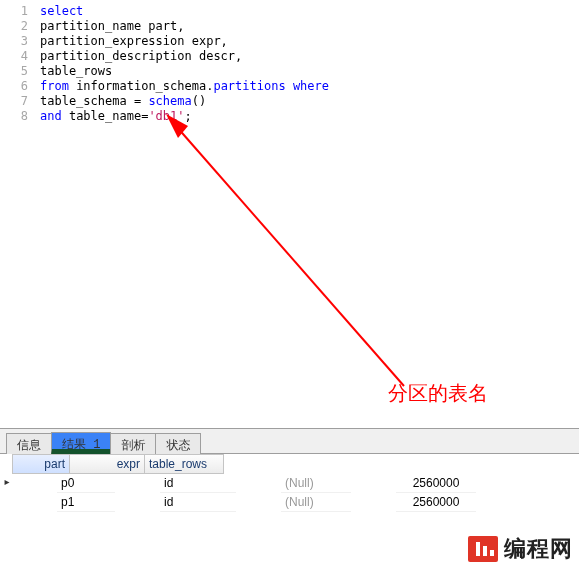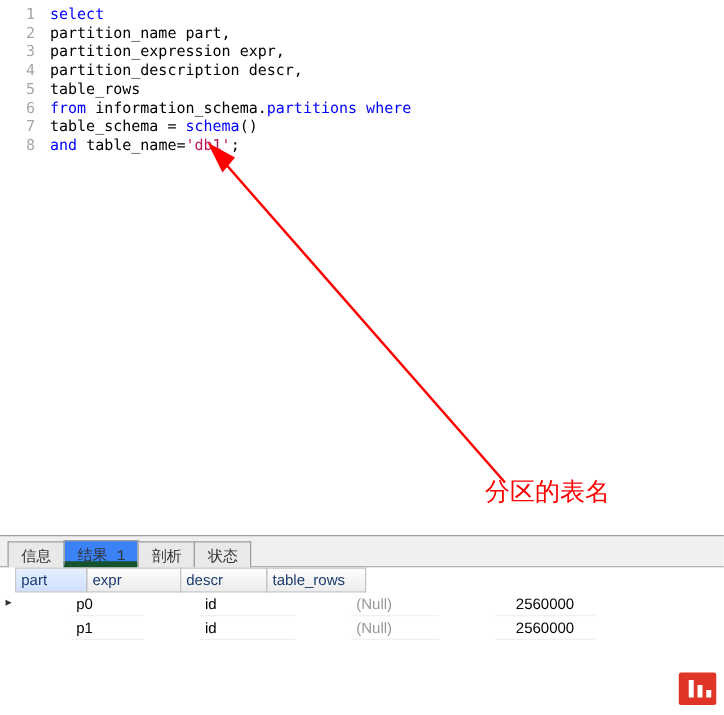--- a/index.html
+++ b/index.html
@@ -96,20 +96,21 @@
     display: flex;
     height: 20px;
   }
   .rhead .cell {
     border: 1px solid #c4c4c4;
     background: linear-gradient(#fdfdfd,#ececec);
     padding: 2px 4px;
     font-size: 12px;
     color: #1a3b6e;
     margin-right: -1px;
+    text-align: right;
   }
   .rhead .cell.sorted {
     background: linear-gradient(#e7efff,#cfe0ff);
   }
   .rrow {
     display: flex;
     height: 19px;
   }
   .rowmark {
     width: 10px;
@@ -193,21 +194,20 @@
     <div class="tab active">结果 1</div>
     <div class="tab">剖析</div>
     <div class="tab">状态</div>
   </div>
 
 <div class="results">
   <div class="rhead" id="rhead">
       <div class="rowmark"></div>
       <div class="cell c-part sorted">part</div>
       <div class="cell c-expr">expr</div>
-      <div class="cell c-descr">descr</div>
       <div class="cell c-rows">table_rows</div>
     </div>
   <div id="rbody">
       <div class="rrow">
         <div class="rowmark">▸</div>
         <div class="cell c-part">p0</div>
         <div class="cell c-expr">id</div>
         <div class="cell c-descr">(Null)</div>
         <div class="cell c-rows">2560000</div>
       </div>
@@ -218,13 +218,14 @@
         <div class="cell c-descr">(Null)</div>
         <div class="cell c-rows">2560000</div>
       </div>
     </div>
 </div>
 
 <div class="brand">
   <div class="brand-logo">
       <span class="b3"></span>
     </div>
+  <div class="brand-text">编程网</div>
 </div>
 
 </body></html>

